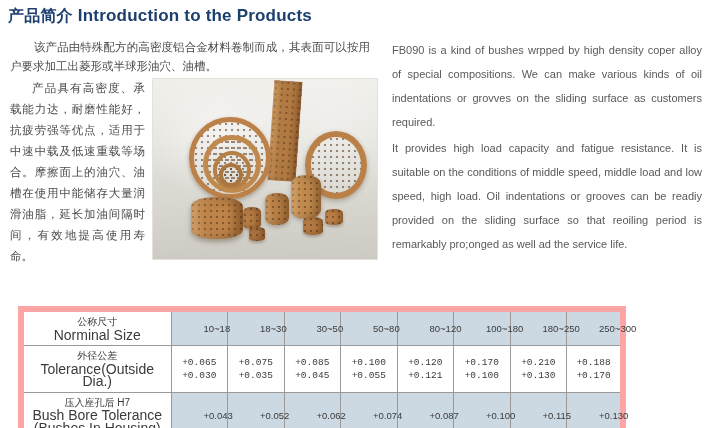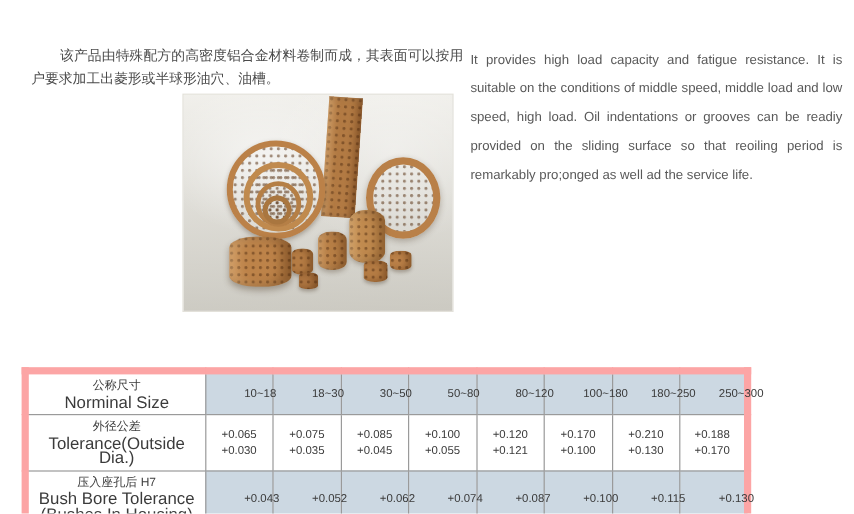--- a/index.html
+++ b/index.html
@@ -24,21 +24,21 @@
     white-space: nowrap;
   }
   #heading-1 { left: 8px; top: 6px; font-size: 17px; letter-spacing: .2px; }
   #heading-2 { left: 16px; top: 270px; font-size: 17px; letter-spacing: .2px; }
   .heading-cn { font-size: 16px; }
   .heading-en { font-size: 17px; margin-left: 5px; }
 
   
   #left-col {
     position: absolute;
-    left: 26px; top: 38px;
+    left: 10px; top: 38px;
     width: 360px;
     color: #4a4a4a;
     font-size: 11.5px;
     line-height: 18.5px;
   }
   #left-col .para { margin: 0 0 6px 0; text-indent: 24px; text-align: justify; }
   #left-para-2 {
     position: absolute;
     left: 10px; top: 78px;
     width: 135px;
@@ -116,36 +116,40 @@
   #tolerance-table td.label-cell {
     background: #ffffff;
     width: 150px;
     font-size: 9.5px;
     line-height: 12.5px;
     padding: 4px 4px;
   }
   #tolerance-table td.label-cell .cn { display: block; font-size: 10px; }
   #tolerance-table td.label-cell .en { display: block; font-size: 14px; }
   #tolerance-table tr.shaded td.data-cell { background: #ccd8e2; padding-left: 32px; }
-  #tolerance-table tr.plain td.data-cell { background: #ffffff; }
+  #tolerance-table tr.plain td.data-cell { background: #ffffff; font-family: Liberation Mono, monospace; }
   #tolerance-table td.data-cell { font-size: 9.5px; }
   #tolerance-table td.data-cell .v { display: block; line-height: 13px; }
   #tolerance-table tr.r-head td { height: 34px; }
   #tolerance-table tr.r-outside td { height: 34px; }
   #tolerance-table tr.r-bore td { height: 36px; }
 </style>
 </head>
 <body>
 
 <div class="page">
 
+  <div class="section-heading" id="heading-1">
+    <span class="heading-cn">产品简介</span><span class="heading-en">Introduction to the Products</span>
+  </div>
 
   <div id="left-col">
     <p class="para">该产品由特殊配方的高密度铝合金材料卷制而成，其表面可以按用户要求加工出菱形或半球形油穴、油槽。</p>
   </div>
+  <p id="left-para-2">产品具有高密度、承载能力达，耐磨性能好，抗疲劳强等优点，适用于中速中载及低速重载等场合。摩擦面上的油穴、油槽在使用中能储存大量润滑油脂，延长加油间隔时间，有效地提高使用寿命。</p>
 
   <div id="product-photo">
     <div class="bg-sheen"></div>
 
     <div class="bz-strip perf" style="left:118px; top:2px; width:28px; height:100px;
                 background-color:#b27a43;
                 box-shadow: inset -4px 0 6px rgba(80,40,10,.45), inset 4px 0 6px rgba(255,220,170,.35);
                 transform: rotate(4deg);"></div>
 
     <div class="bz-ring perf" style="left:36px; top:38px; width:82px; height:82px;
@@ -180,20 +184,21 @@
                 box-shadow: inset -4px 0 6px rgba(80,42,12,.45), 0 2px 3px rgba(60,40,20,.3);"></div>
     <div class="bz-cyl perf" style="left:150px; top:138px; width:20px; height:18px;
                 background-color:#b57c44;
                 box-shadow: inset -4px 0 6px rgba(80,42,12,.45), 0 2px 3px rgba(60,40,20,.3);"></div>
     <div class="bz-cyl perf" style="left:172px; top:130px; width:18px; height:16px;
                 background-color:#bb8148;
                 box-shadow: inset -4px 0 6px rgba(80,42,12,.45), 0 2px 3px rgba(60,40,20,.3);"></div>
   </div>
 
   <div id="right-col">
+    <p>FB090 is a kind of bushes wrpped by high density coper alloy of special compositions. We can make various kinds of oil indentations or grovves on the sliding surface as customers required.</p>
     <p>It provides high load capacity and fatigue resistance. It is suitable on the conditions of middle speed, middle load and low speed, high load. Oil indentations or grooves can be readiy provided on the sliding surface so that reoiling period is remarkably pro;onged as well ad the service life.</p>
   </div>
 
 
   <table id="tolerance-table">
     <tbody>
         <tr class="shaded r-head">
           <td class="label-cell">
             <span class="cn">公称尺寸</span>
             <span class="en">Norminal Size</span>

